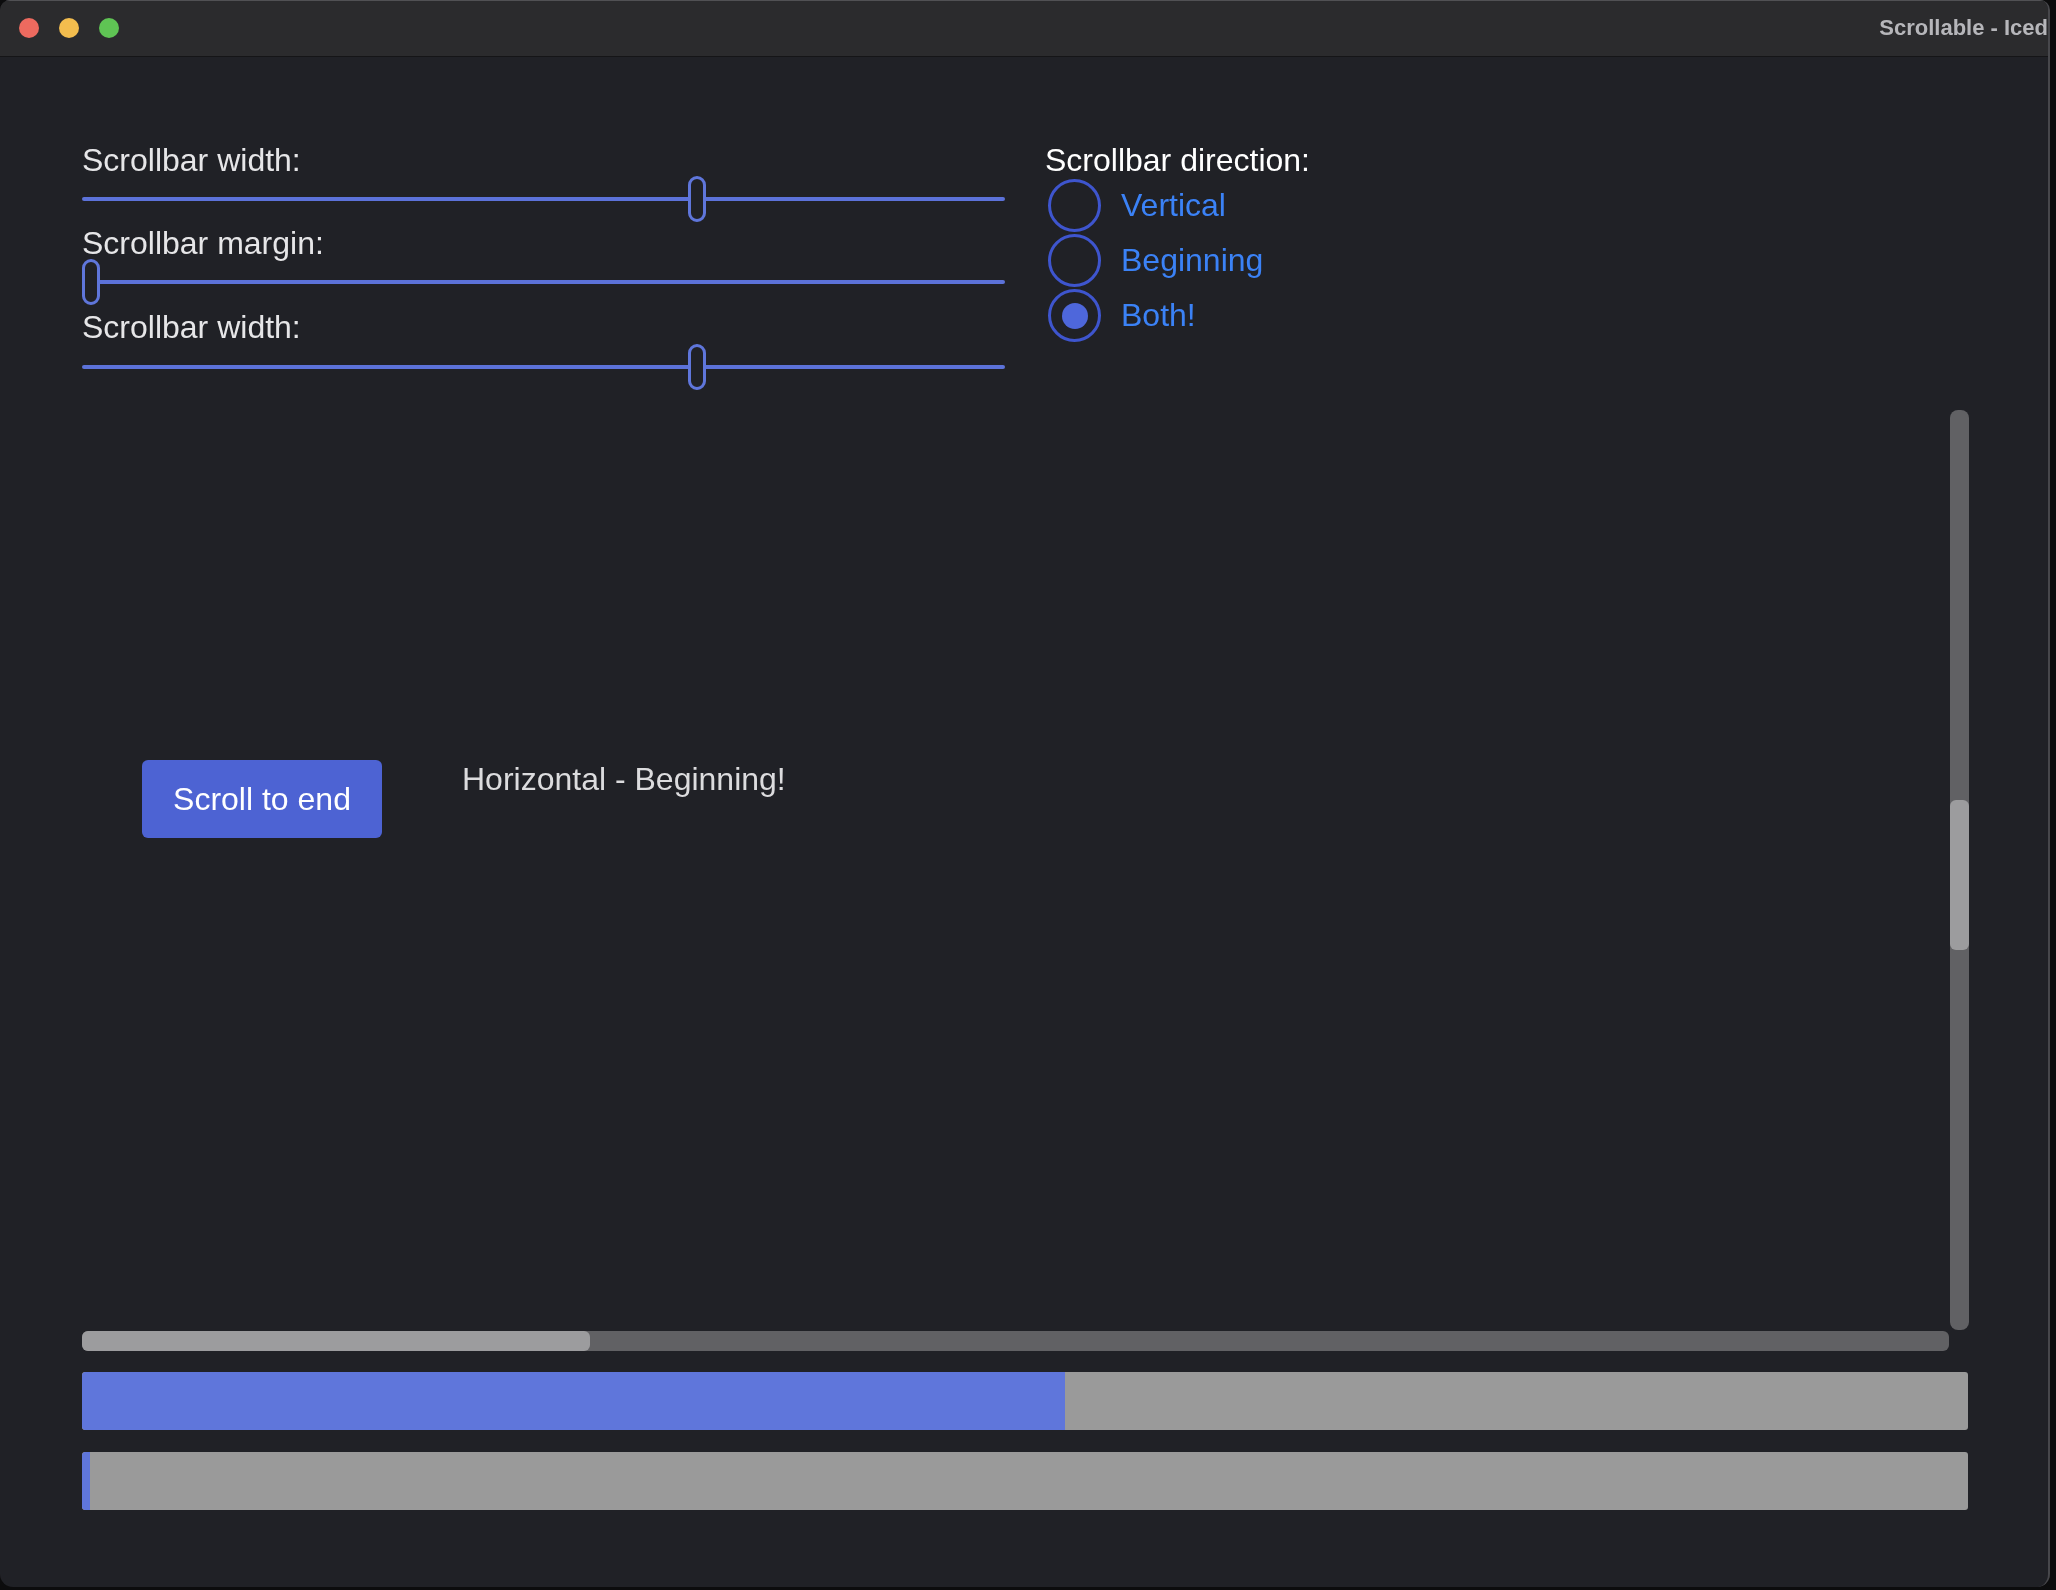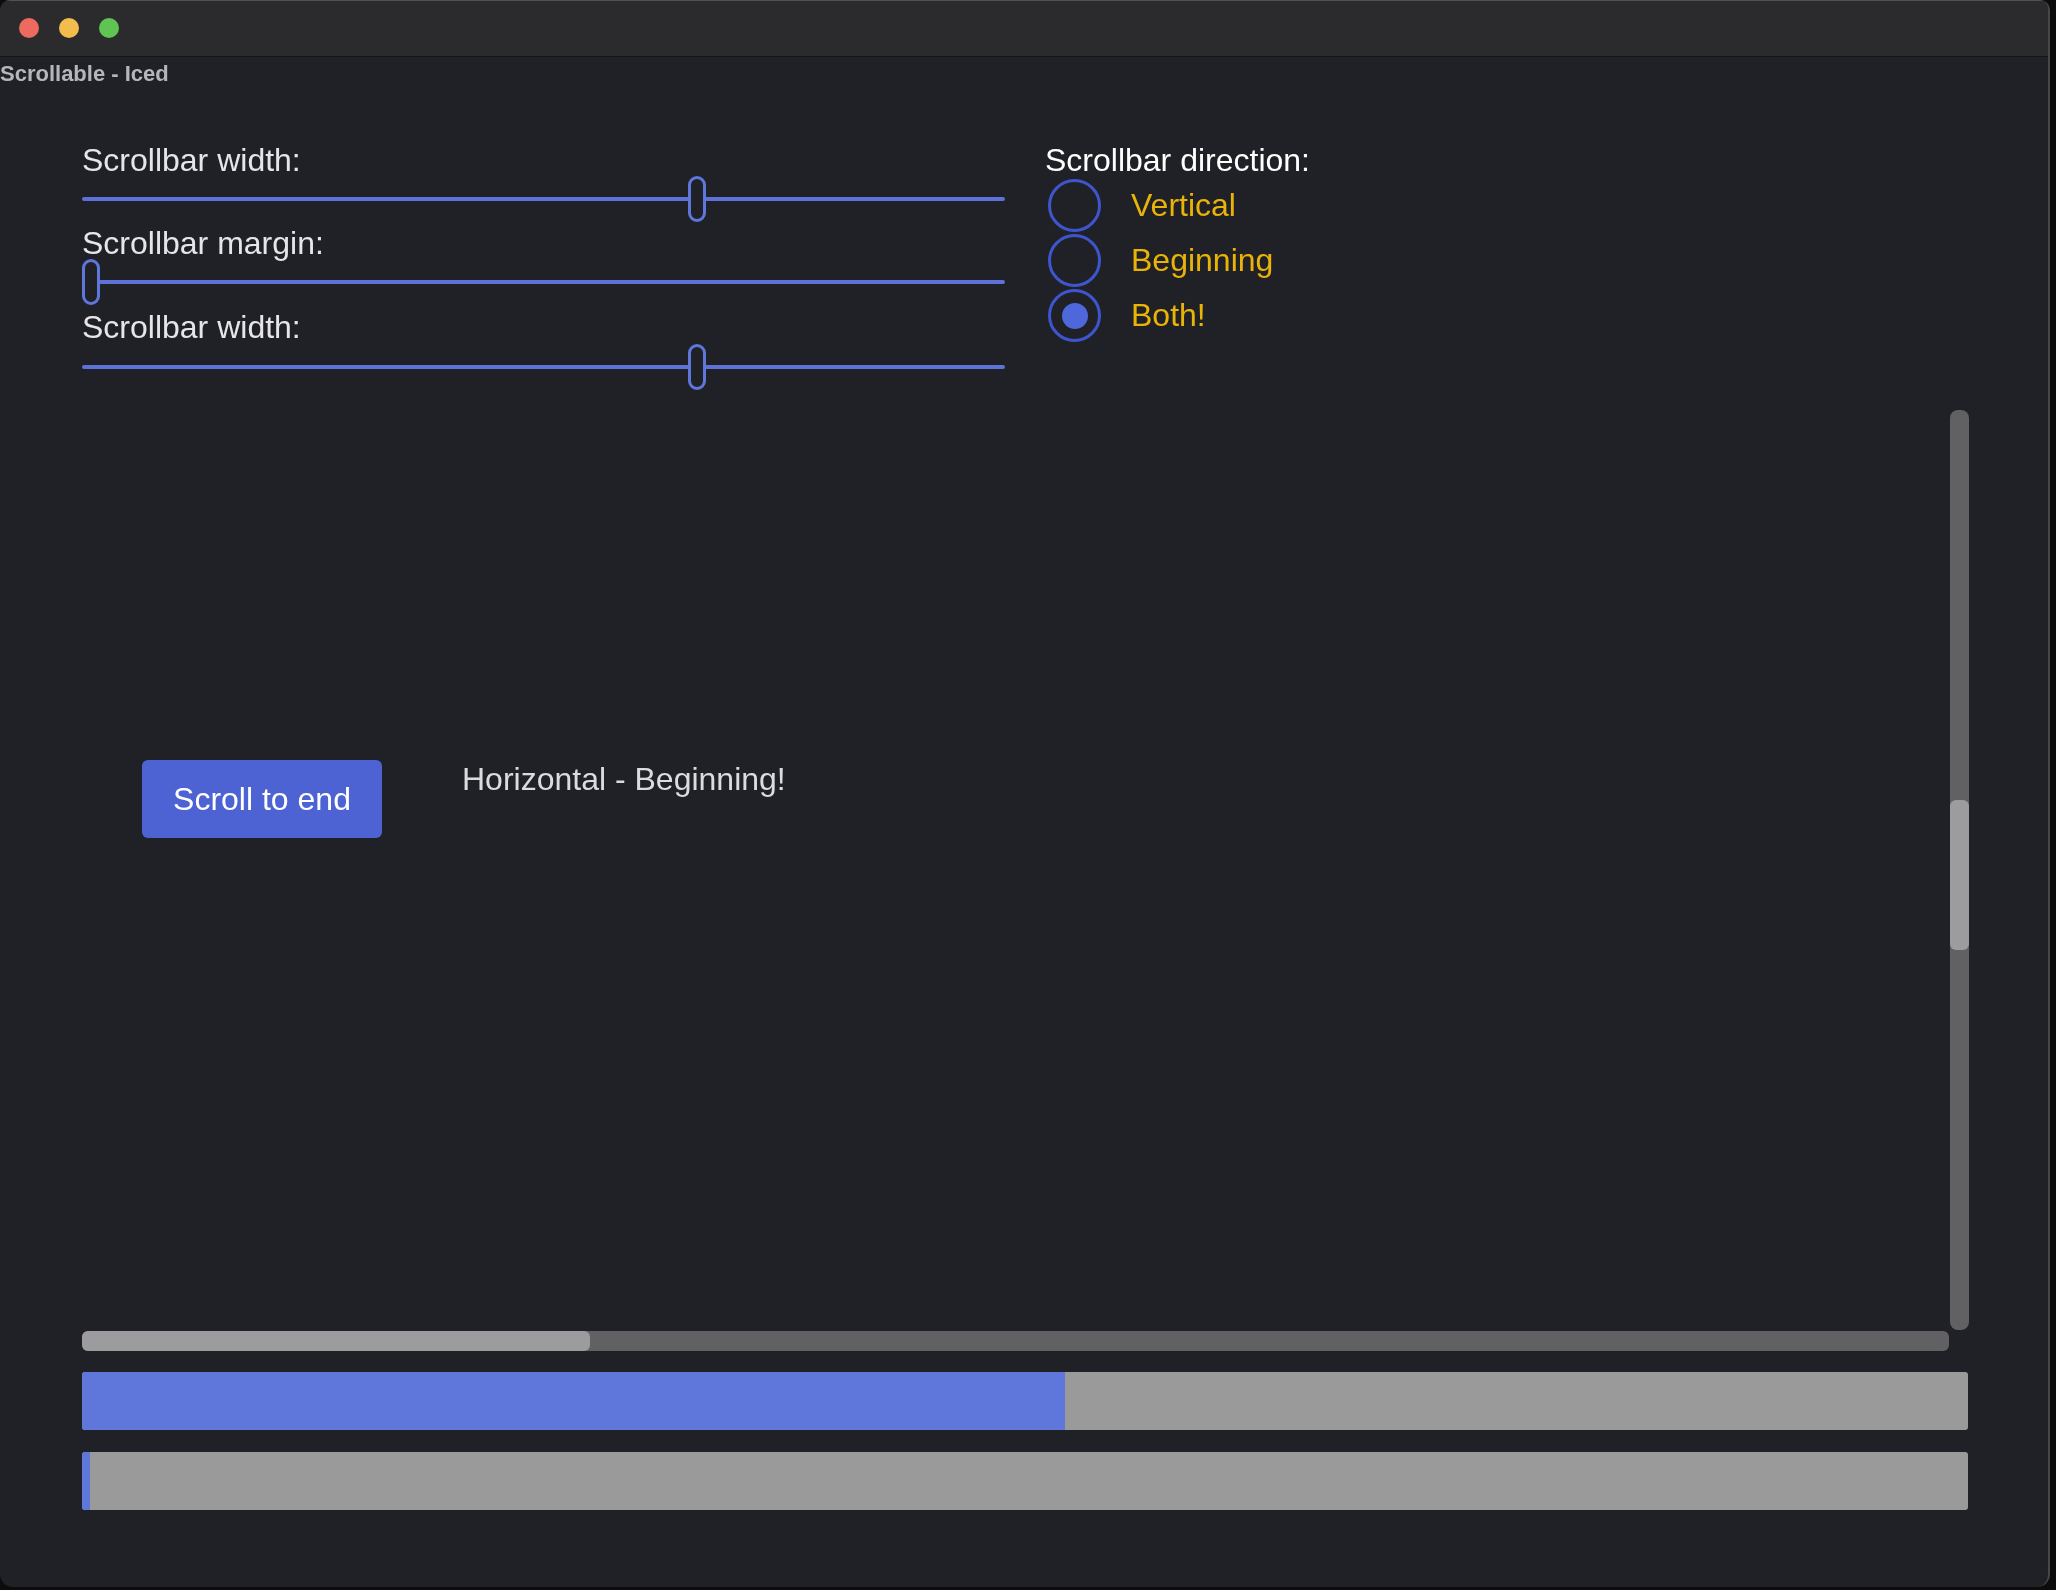--- a/index.html
+++ b/index.html
@@ -42,25 +42,24 @@
     display: inline-block;
   }
   .light.red    { background: #ED6A5F; }
   .light.yellow { background: #F3BD4E; }
   .light.green  { background: #5FC454; }
   .title {
     position: absolute;
     left: 0; right: 0; top: 0;
     height: 56px;
     line-height: 56px;
-    text-align: left;
+    text-align: right;
     font-size: 22px;
     font-weight: bold;
     color: #b6b6ba;
-    margin-top: 46px;
   }
   
   .slider-label {
     position: absolute;
     left: 82px;
     font-size: 32px;
     color: #e6e6e8;
     white-space: nowrap;
   }
   .slider {
@@ -113,23 +112,23 @@
     justify-content: center;
     flex: 0 0 auto;
   }
   .radio-dot {
     width: 26px; height: 26px;
     border-radius: 50%;
     background: transparent;
   }
   .radio-option.selected .radio-dot { background: #4E67DB; }
   .radio-label {
-    margin-left: 30px;
-    font-size: 32px;
-    color: #eab308;
+    margin-left: 20px;
+    font-size: 32px;
+    color: #3b82f6;
     white-space: nowrap;
   }
   
   .scroll-button {
     position: absolute;
     left: 142px; top: 740px;
     width: 240px; height: 78px;
     background: #4D63D3;
     border: none;
     border-radius: 6px;

